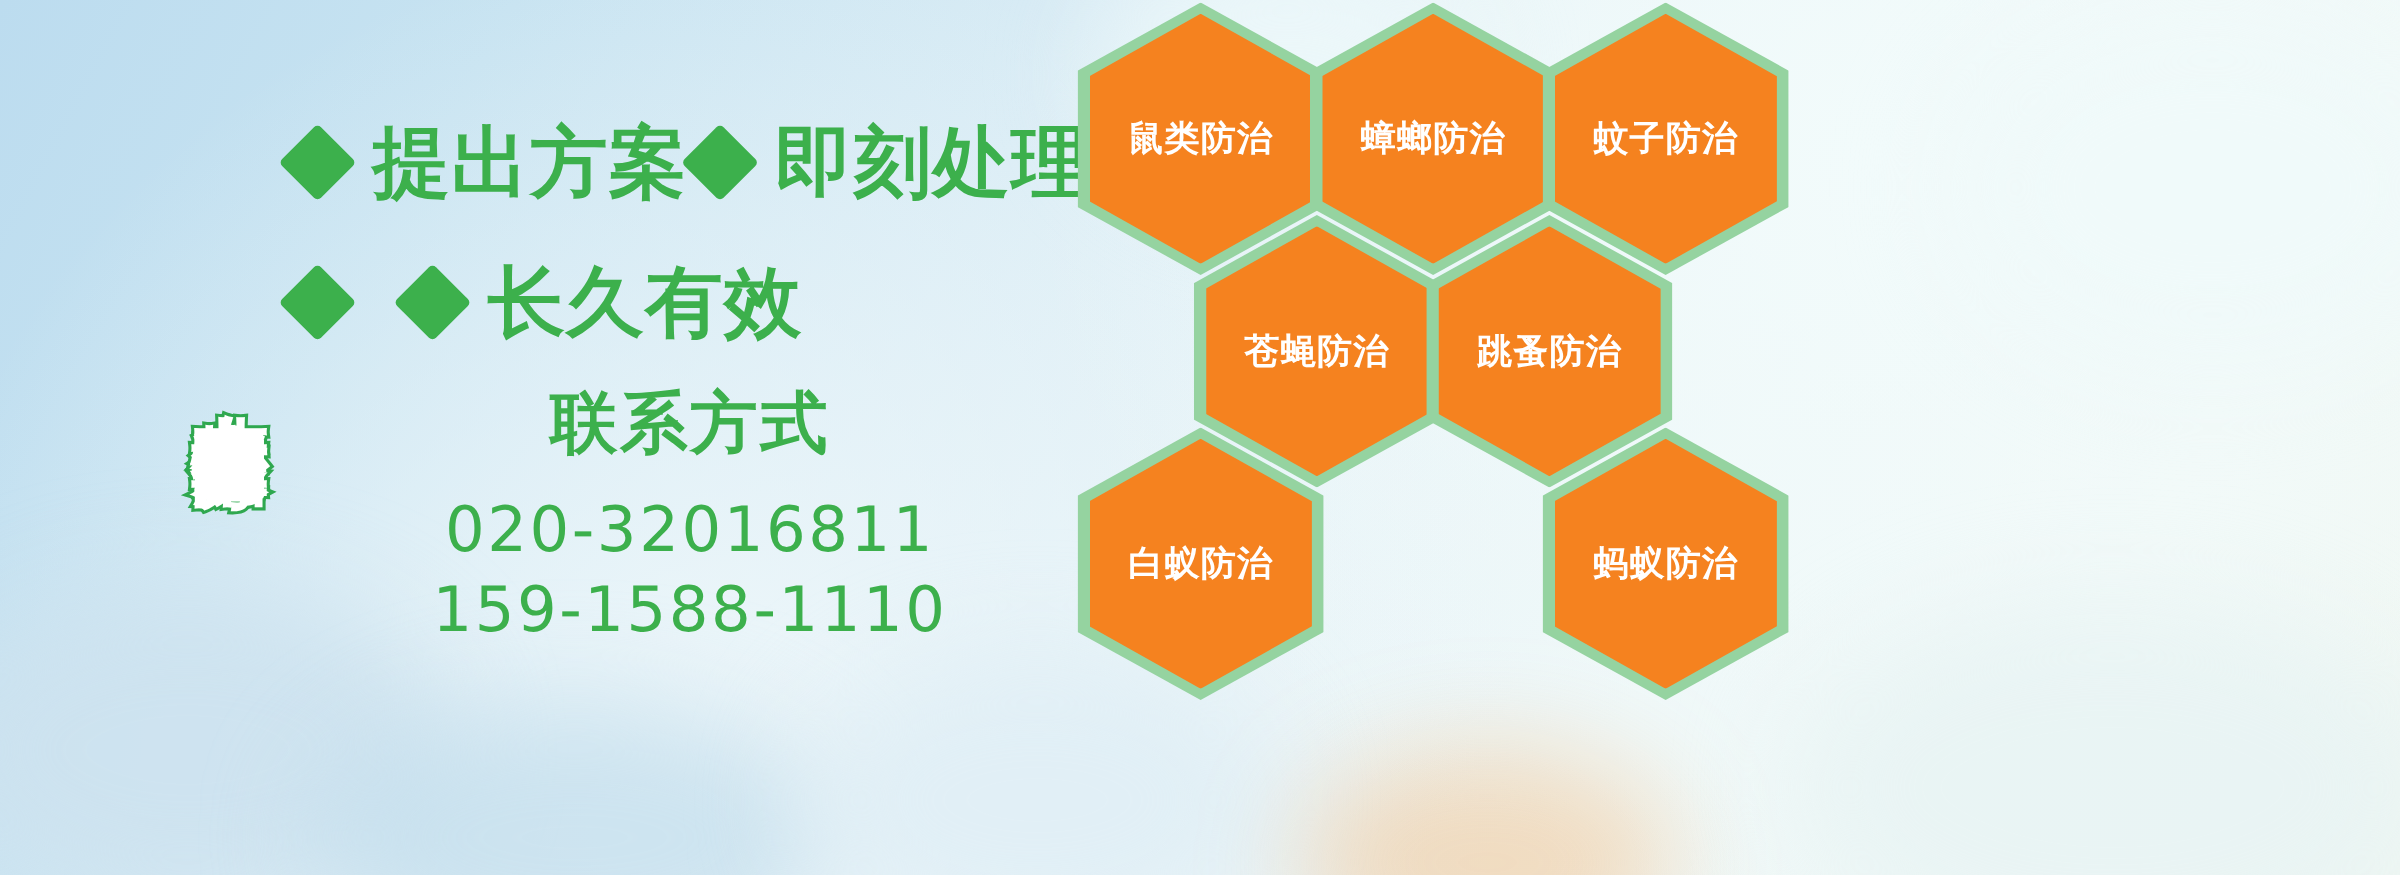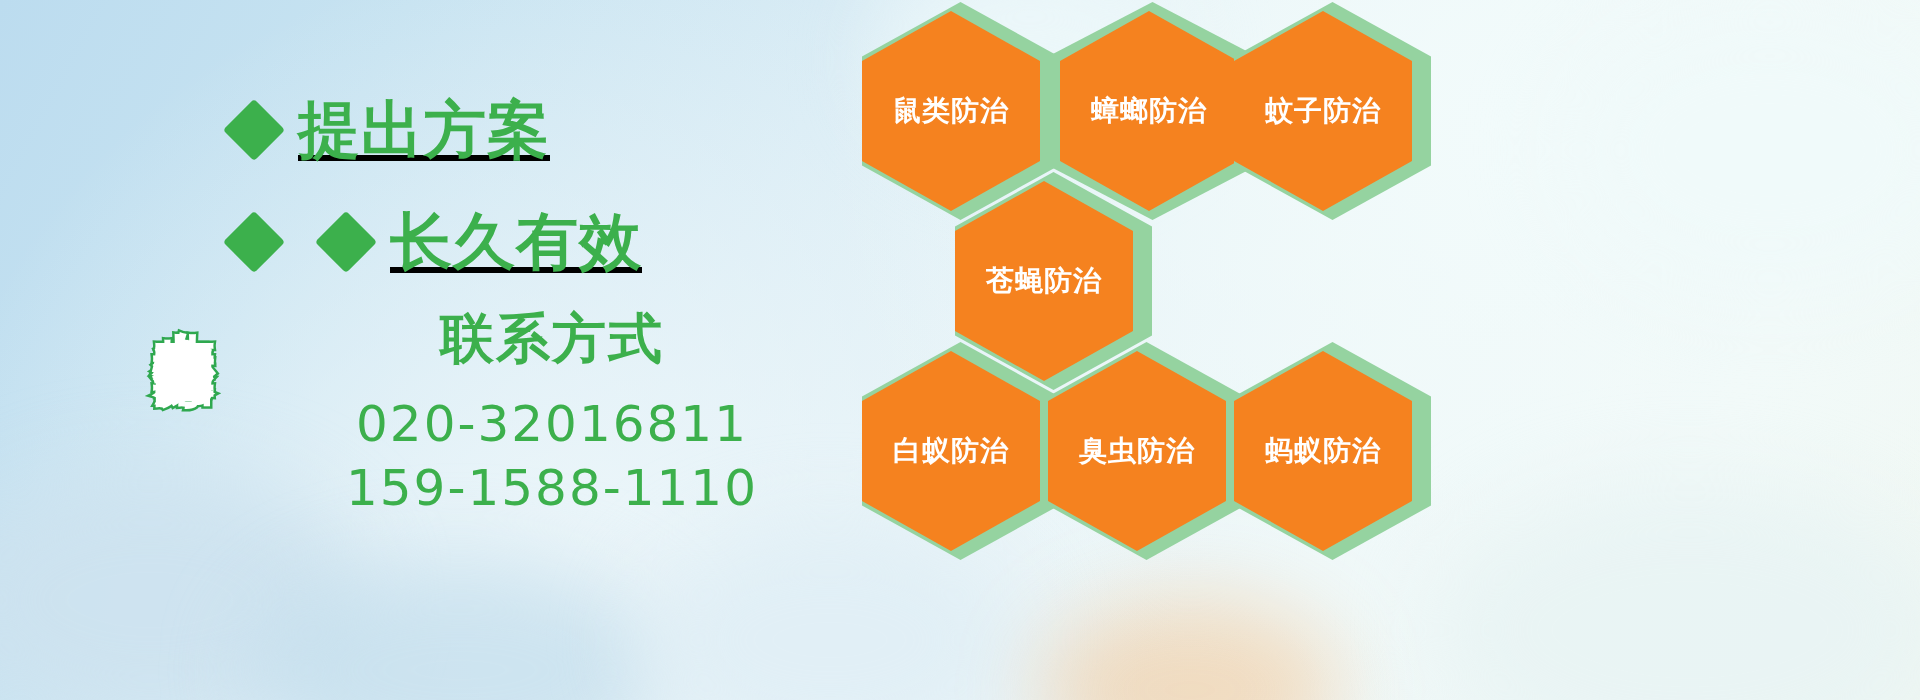--- a/index.html
+++ b/index.html
@@ -34,21 +34,21 @@
     font-size:62px;line-height:1.02;letter-spacing:2px;
     font-weight:700;
     color:#ffffff;
     -webkit-text-stroke:5px #2fa84f;
     paint-order:stroke fill;
     text-shadow:0 0 0 #2fa84f;
   }
 
   
   .features{position:absolute;left:232px;top:74px;width:640px;}
-  .feat-row{display:flex;height:112px;gap:0px;text-decoration:underline;}
+  .feat-row{display:flex;height:112px;gap:0px;}
   .feat-item{display:flex;align-items:center;}
   .diamond{
     width:44px;height:44px;background:#3cb04c;
     transform:rotate(45deg);border-radius:4px;
     margin-right:22px;flex:0 0 auto;
   }
   .feat-text{
     font-size:62px;font-weight:700;color:#3cb04c;
     letter-spacing:1px;line-height:1;white-space:nowrap;
   }
@@ -64,21 +64,21 @@
     font-size:50px;font-weight:400;color:#3cb04c;letter-spacing:2px;
     line-height:1.28;white-space:nowrap;
   }
 
   
   .hexwrap{position:absolute;left:862px;top:-6px;width:600px;height:560px;}
   .hex{
     position:absolute;width:197px;height:218px;
     background:#95d3a0;
     clip-path:polygon(50% 0%,100% 25%,100% 75%,50% 100%,0% 75%,0% 25%);
-    display:flex;align-items:center;
+    display:flex;align-items:center;justify-content:center;
   }
   .hex-inner{
     width:178px;height:200px;background:#f5821f;
     clip-path:polygon(50% 0%,100% 25%,100% 75%,50% 100%,0% 75%,0% 25%);
     display:flex;align-items:center;justify-content:center;
   }
   .hex-label{
     color:#ffffff;font-size:28px;font-weight:700;letter-spacing:1px;
     white-space:nowrap;text-align:center;
   }
@@ -99,20 +99,24 @@
   <div class="vtitle">专业有害生物防治服务</div>
 
   <div class="features">
 
     <div class="feat-row">
       <div class="feat-item">
         <span class="diamond"></span>
         <span class="feat-text">提出方案</span>
       </div>
       <div class="feat-gap"></div>
+      <div class="feat-item">
+        <span class="diamond"></span>
+        <span class="feat-text">即刻处理</span>
+      </div>
     </div>
 
     <div class="feat-row">
       <div class="feat-item">
         <span class="diamond"></span>
       </div>
       <div class="feat-gap"></div>
       <div class="feat-item">
         <span class="diamond"></span>
         <span class="feat-text">长久有效</span>
@@ -127,45 +131,45 @@
     <div class="phone">159-1588-1110</div>
   </div>
 
   <div class="hexwrap">
 
     <div class="hex" style="left:0px;top:8px;">
       <div class="hex-inner">
         <span class="hex-label">鼠类防治</span>
       </div>
     </div>
-    <div class="hex" style="left:186px;top:8px;padding-left:12px;">
+    <div class="hex" style="left:186px;top:8px;">
       <div class="hex-inner">
         <span class="hex-label">蟑螂防治</span>
       </div>
     </div>
     <div class="hex" style="left:372px;top:8px;">
       <div class="hex-inner">
         <span class="hex-label">蚊子防治</span>
       </div>
     </div>
 
     <div class="hex" style="left:93px;top:178px;">
       <div class="hex-inner">
         <span class="hex-label">苍蝇防治</span>
       </div>
     </div>
+    <div class="hex" style="left:279px;top:178px;">
+      <div class="hex-inner">
+        <span class="hex-label">跳蚤防治</span>
+      </div>
+    </div>
 
     <div class="hex" style="left:0px;top:348px;">
       <div class="hex-inner">
         <span class="hex-label">白蚁防治</span>
-      </div>
-    </div>
-    <div class="hex" style="left:186px;top:348px;">
-      <div class="hex-inner">
-        <span class="hex-label">臭虫防治</span>
       </div>
     </div>
     <div class="hex" style="left:372px;top:348px;">
       <div class="hex-inner">
         <span class="hex-label">蚂蚁防治</span>
       </div>
     </div>
 
   </div>
 

